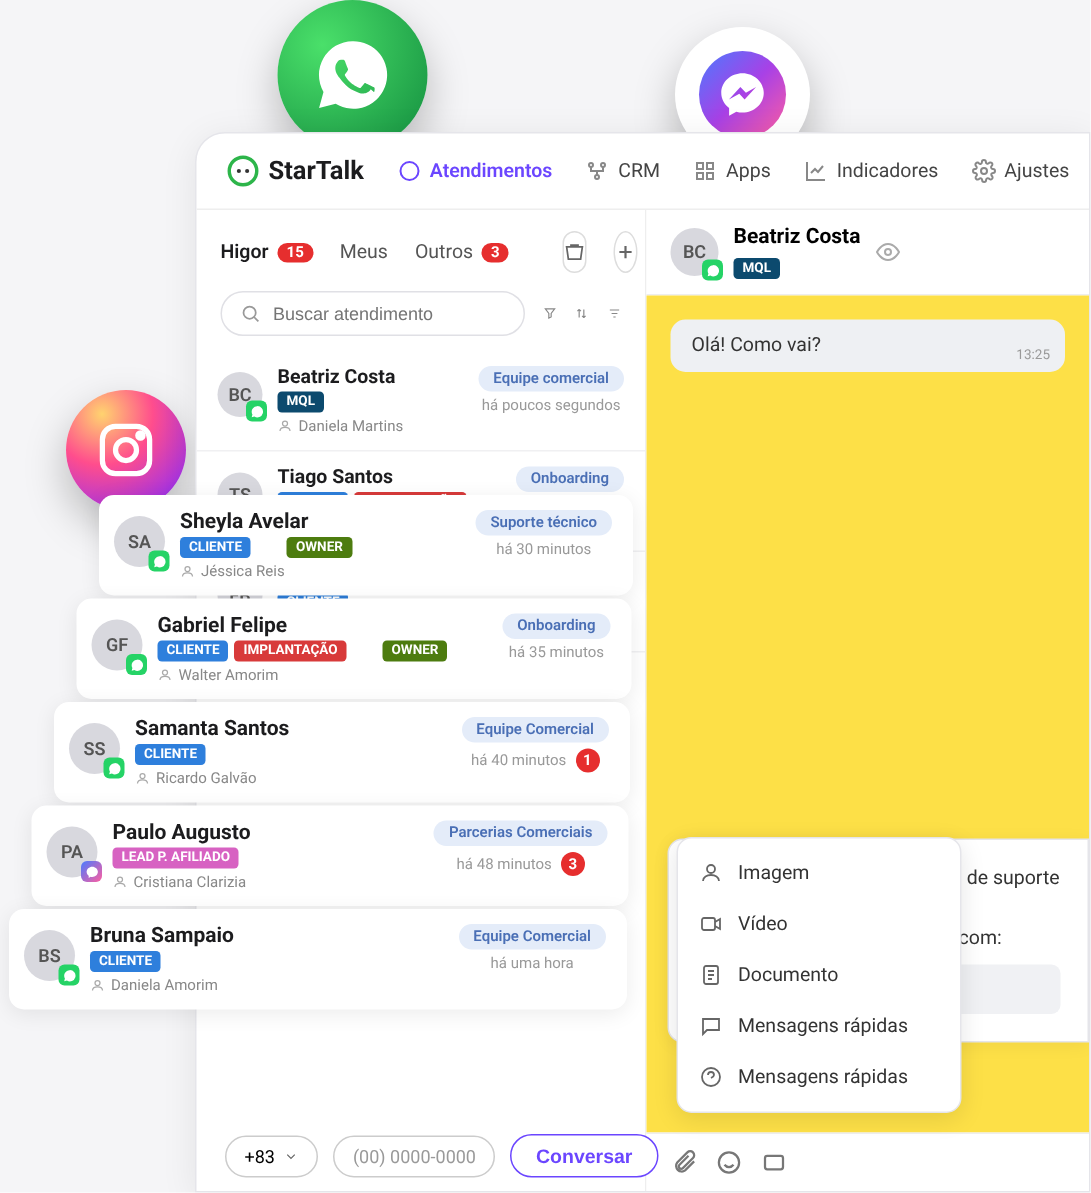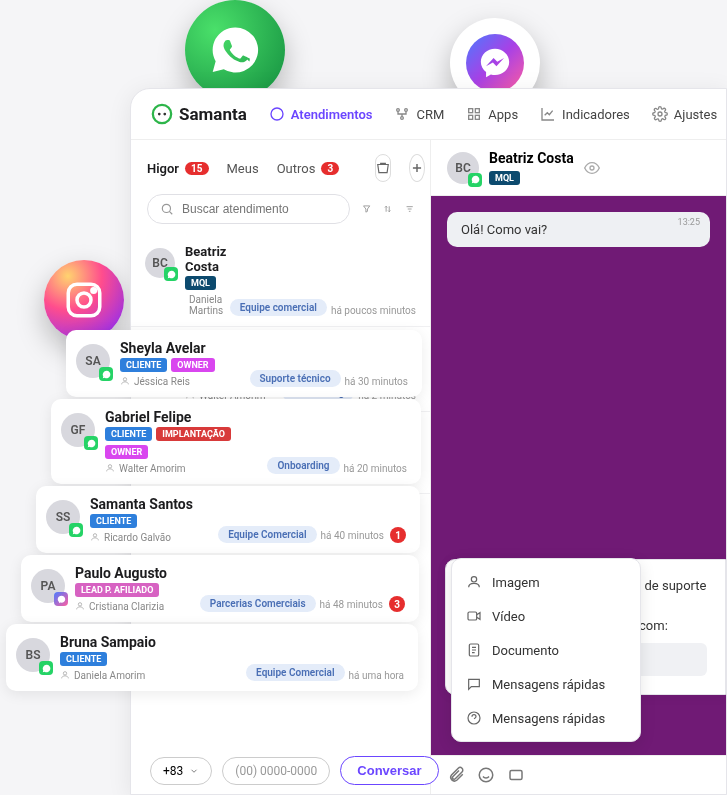--- a/index.html
+++ b/index.html
@@ -36,27 +36,27 @@
 
 .right-col { flex: 1; display: flex; flex-direction: column; background: #fff; }
 .chat-header { display: flex; align-items: center; gap: 10px; padding: 10px 16px; border-bottom: 1px solid #eee; }
 .avatar-sm { width: 32px; height: 32px; border-radius: 50%; background: #d8d8de; display: flex; align-items: center; justify-content: center; font-size: 12px; font-weight: 600; color: #555; position: relative; }
 .wa-badge { position: absolute; bottom: -3px; right: -3px; width: 14px; height: 14px; background: #25d366; border-radius: 4px; display: flex; align-items: center; justify-content: center; }
 .chat-name { font-weight: 700; font-size: 14px; }
 .tag { font-size: 9px; font-weight: 700; padding: 2px 6px; border-radius: 3px; color: #fff; display: inline-block; }
 .tag-mql { background: #0c4a6e; }
 .tag-cliente { background: #2e7fdc; }
 .tag-implant { background: #d83a3a; }
-.tag-owner { background: #d946ef; }
+.tag-owner { background: #4d7c0f; margin-left: 20px; }
 .tag-lead { background: #d762c2; }
 .eye-ico { color: #aaa; width: 16px; }
 
-.chat-body { flex: 1; padding: 16px; background: #701a75; position: relative; }
+.chat-body { flex: 1; padding: 16px; background: #fde047; position: relative; }
 .msg-bubble { background: #eef0f3; border-radius: 10px; padding: 10px 14px; font-size: 13px; color: #333; max-width: 280px; position: relative; }
-.msg-time { position: absolute; right: 10px; bottom: 20px; font-size: 9px; color: #999; }
+.msg-time { position: absolute; right: 10px; bottom: 6px; font-size: 9px; color: #999; }
 
 .reply-panel { position: absolute; bottom: 60px; left: 14px; right: 0; background: #fff; border: 1px solid #e5e5ea; border-radius: 10px 0 0 10px; padding: 18px; box-shadow: 0 2px 12px rgba(0,0,0,0.05); }
 .reply-panel p { font-size: 13px; color: #333; margin-bottom: 10px; }
 .reply-option { background: #f0f1f4; border-radius: 6px; padding: 9px 12px; font-size: 13px; color: #333; margin-top: 10px; }
 
 .attach-menu { position: absolute; bottom: 52px; left: 20px; background: #fff; border: 1px solid #e5e5ea; border-radius: 10px; box-shadow: 0 4px 16px rgba(0,0,0,0.1); padding: 6px 0; width: 190px; z-index: 50; }
 .attach-item { display: flex; align-items: center; gap: 10px; padding: 9px 14px; font-size: 13px; color: #333; cursor: pointer; }
 .attach-item svg { width: 16px; height: 16px; color: #666; }
 
 .chat-input-row { display: flex; align-items: flex-start; gap: 12px; padding: 10px 16px; border-top: 1px solid #eee; position: relative; }
@@ -75,21 +75,21 @@
 .ig-3d { width: 80px; height: 80px; top: 260px; left: 44px; background: radial-gradient(circle at 30% 20%, #ffd36f 0%, #ff4d8d 40%, #b236d6 75%, #6b2eff 100%); }
 
 
 .convo-stack { position: absolute; top: 330px; left: 36px; width: 366px; z-index: 30; }
 .convo-card { background: #fff; border-radius: 10px; box-shadow: 0 3px 14px rgba(0,0,0,0.08); padding: 10px 14px 10px 10px; display: flex; gap: 10px; margin-bottom: 2px; position: relative; }
 .convo-card .avatar-sm { flex-shrink: 0; width: 34px; height: 34px; margin-top: 4px; }
 .convo-main { flex: 1; min-width: 0; }
 .convo-name { font-weight: 700; font-size: 14px; color: #1c1c1e; }
 .convo-tags { display: flex; gap: 4px; margin-top: 2px; flex-wrap: wrap; }
 .convo-sub { display: flex; align-items: flex-start; gap: 4px; font-size: 10px; color: #888; margin-top: 4px; }
-.convo-side { display: flex; flex-direction: row; align-items: flex-end; gap: 4px; }
+.convo-side { display: flex; flex-direction: column; align-items: center; gap: 4px; }
 .cat-pill { background: #e4ecf9; color: #4a6fb5; font-size: 10px; font-weight: 600; padding: 3px 10px; border-radius: 11px; white-space: nowrap; }
 .time-txt { font-size: 10px; color: #999; }
 .count-badge { background: #e62e2e; color: #fff; width: 16px; height: 16px; border-radius: 50%; font-size: 10px; font-weight: 700; display: flex; align-items: center; justify-content: center; }
 
 
 .list-item { display: flex; gap: 10px; padding: 10px 14px; border-bottom: 1px solid #f0f0f2; }
 .list-item .avatar-sm { width: 30px; height: 30px; margin-top: 4px; flex-shrink: 0; }
 .list-item .convo-main { flex: 1; }
 .list-item .convo-name { font-size: 13px; }
 
@@ -126,21 +126,21 @@
 
 <div class="app-window">
 
   <div class="topbar">
     <div class="logo">
       <svg class="logo-mark" viewBox="0 0 24 24">
           <circle cx="12" cy="12" r="10" fill="none" stroke="#2db54a" stroke-width="2.5"></circle>
           <circle cx="9" cy="12" r="1.5" fill="#333"></circle>
           <circle cx="15" cy="12" r="1.5" fill="#333"></circle>
         </svg>
-      <span class="logo-text">Samanta</span>
+      <span class="logo-text">StarTalk</span>
     </div>
     <div class="nav-item active">
       <svg class="ico" viewBox="0 0 24 24" fill="none" stroke="currentColor" stroke-width="2">
           <circle cx="12" cy="12" r="9"></circle>
           <path d="M8 12h.01M12 12h.01M16 12h.01"></path>
         </svg>
       <span>Atendimentos</span>
     </div>
     <div class="nav-item">
       <svg class="ico" viewBox="0 0 24 24" fill="none" stroke="currentColor" stroke-width="2">
@@ -235,21 +235,21 @@
         <div class="convo-tags">
                 <span class="tag tag-mql">MQL</span>
               </div>
         <div class="convo-sub"><svg width="10" height="10" viewBox="0 0 24 24" fill="none" stroke="#aaa" stroke-width="2">
                   <circle cx="12" cy="8" r="4"></circle>
                   <path d="M4 20c0-4 4-6 8-6s8 2 8 6"></path>
                 </svg>Daniela Martins</div>
       </div>
       <div class="convo-side">
         <div class="cat-pill">Equipe comercial</div>
-        <div class="time-txt">há poucos minutos</div>
+        <div class="time-txt">há poucos segundos</div>
       </div>
     </div>
     <div class="list-item">
       <div class="avatar-sm">TS<div class="wa-badge">
                 <svg width="9" height="9" viewBox="0 0 24 24" fill="#fff">
                   <path d="M12 2a10 10 0 0 0-8.6 15l-1.3 4.8 4.9-1.3A10 10 0 1 0 12 2z"></path>
                 </svg>
               </div></div>
       <div class="convo-main">
         <div class="convo-name">Tiago Santos</div>
@@ -415,21 +415,21 @@
           <span class="tag tag-owner">OWNER</span>
         </div>
         <div class="convo-sub"><svg width="10" height="10" viewBox="0 0 24 24" fill="none" stroke="#aaa" stroke-width="2">
             <circle cx="12" cy="8" r="4"></circle>
             <path d="M4 20c0-4 4-6 8-6s8 2 8 6"></path>
           </svg>Walter Amorim</div>
       </div>
       <div class="convo-side">
         <div class="cat-pill">Onboarding</div>
         <div class="side-row">
-          <div class="time-txt">há 20 minutos</div>
+          <div class="time-txt">há 35 minutos</div>
         </div>
       </div>
     </div>
     <div class="convo-card stagger-3">
       <div class="avatar-sm">SS<div class="wa-badge">
           <svg width="9" height="9" viewBox="0 0 24 24" fill="#fff">
             <path d="M12 2a10 10 0 0 0-8.6 15l-1.3 4.8 4.9-1.3A10 10 0 1 0 12 2z"></path>
           </svg>
         </div></div>
       <div class="convo-main">

